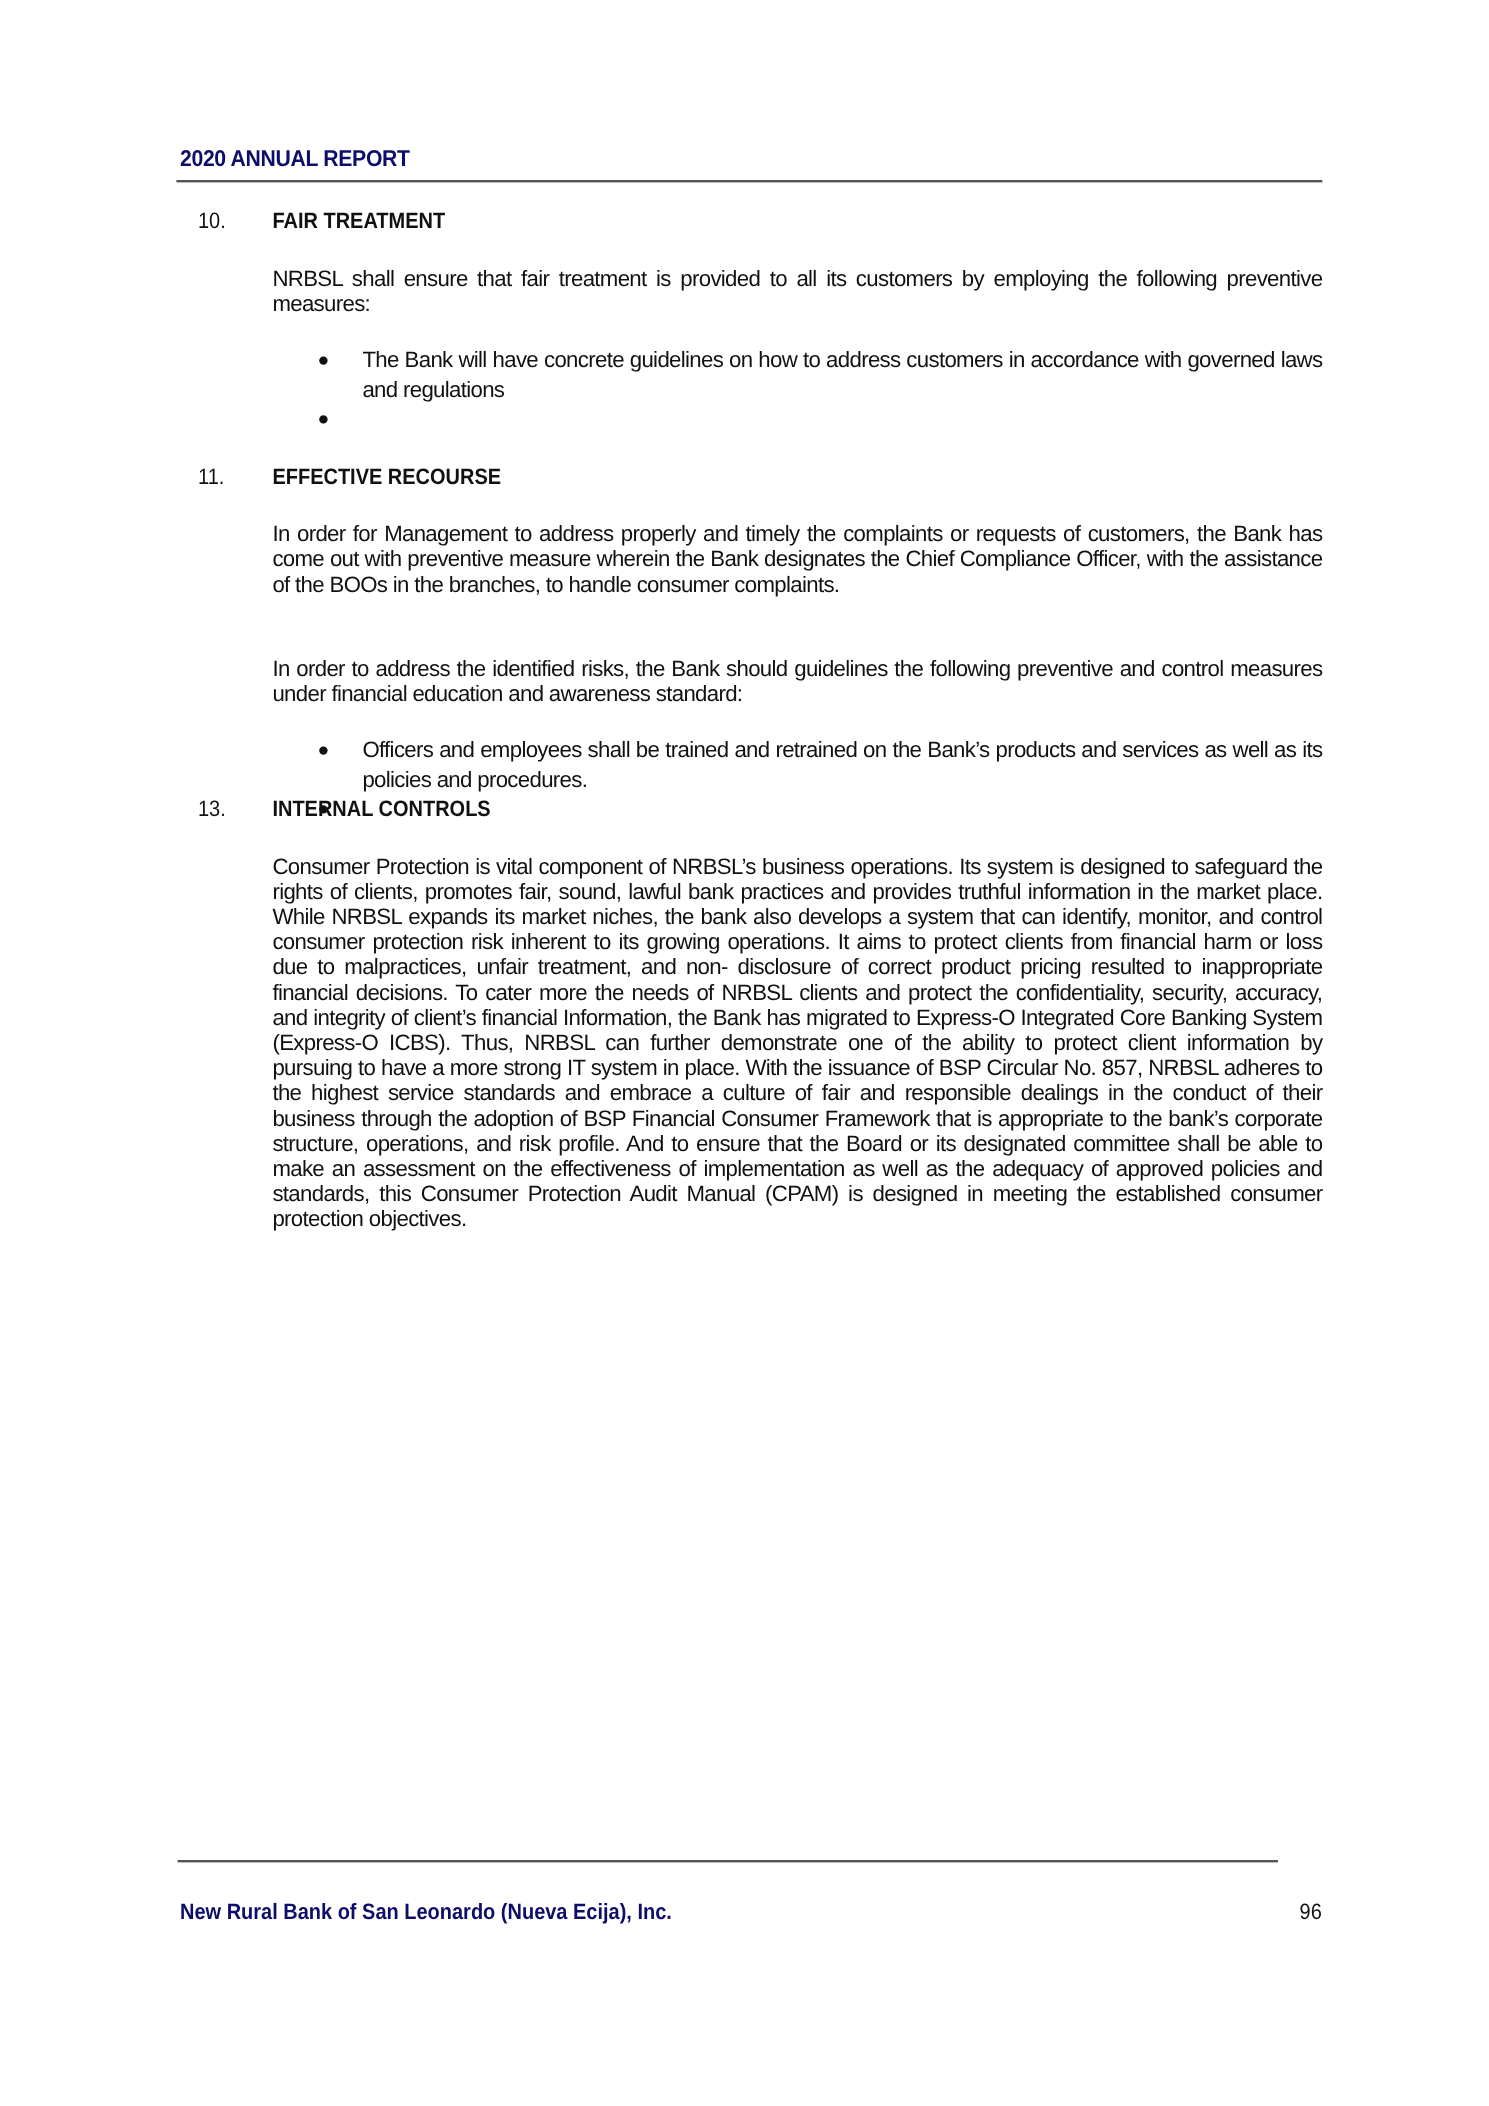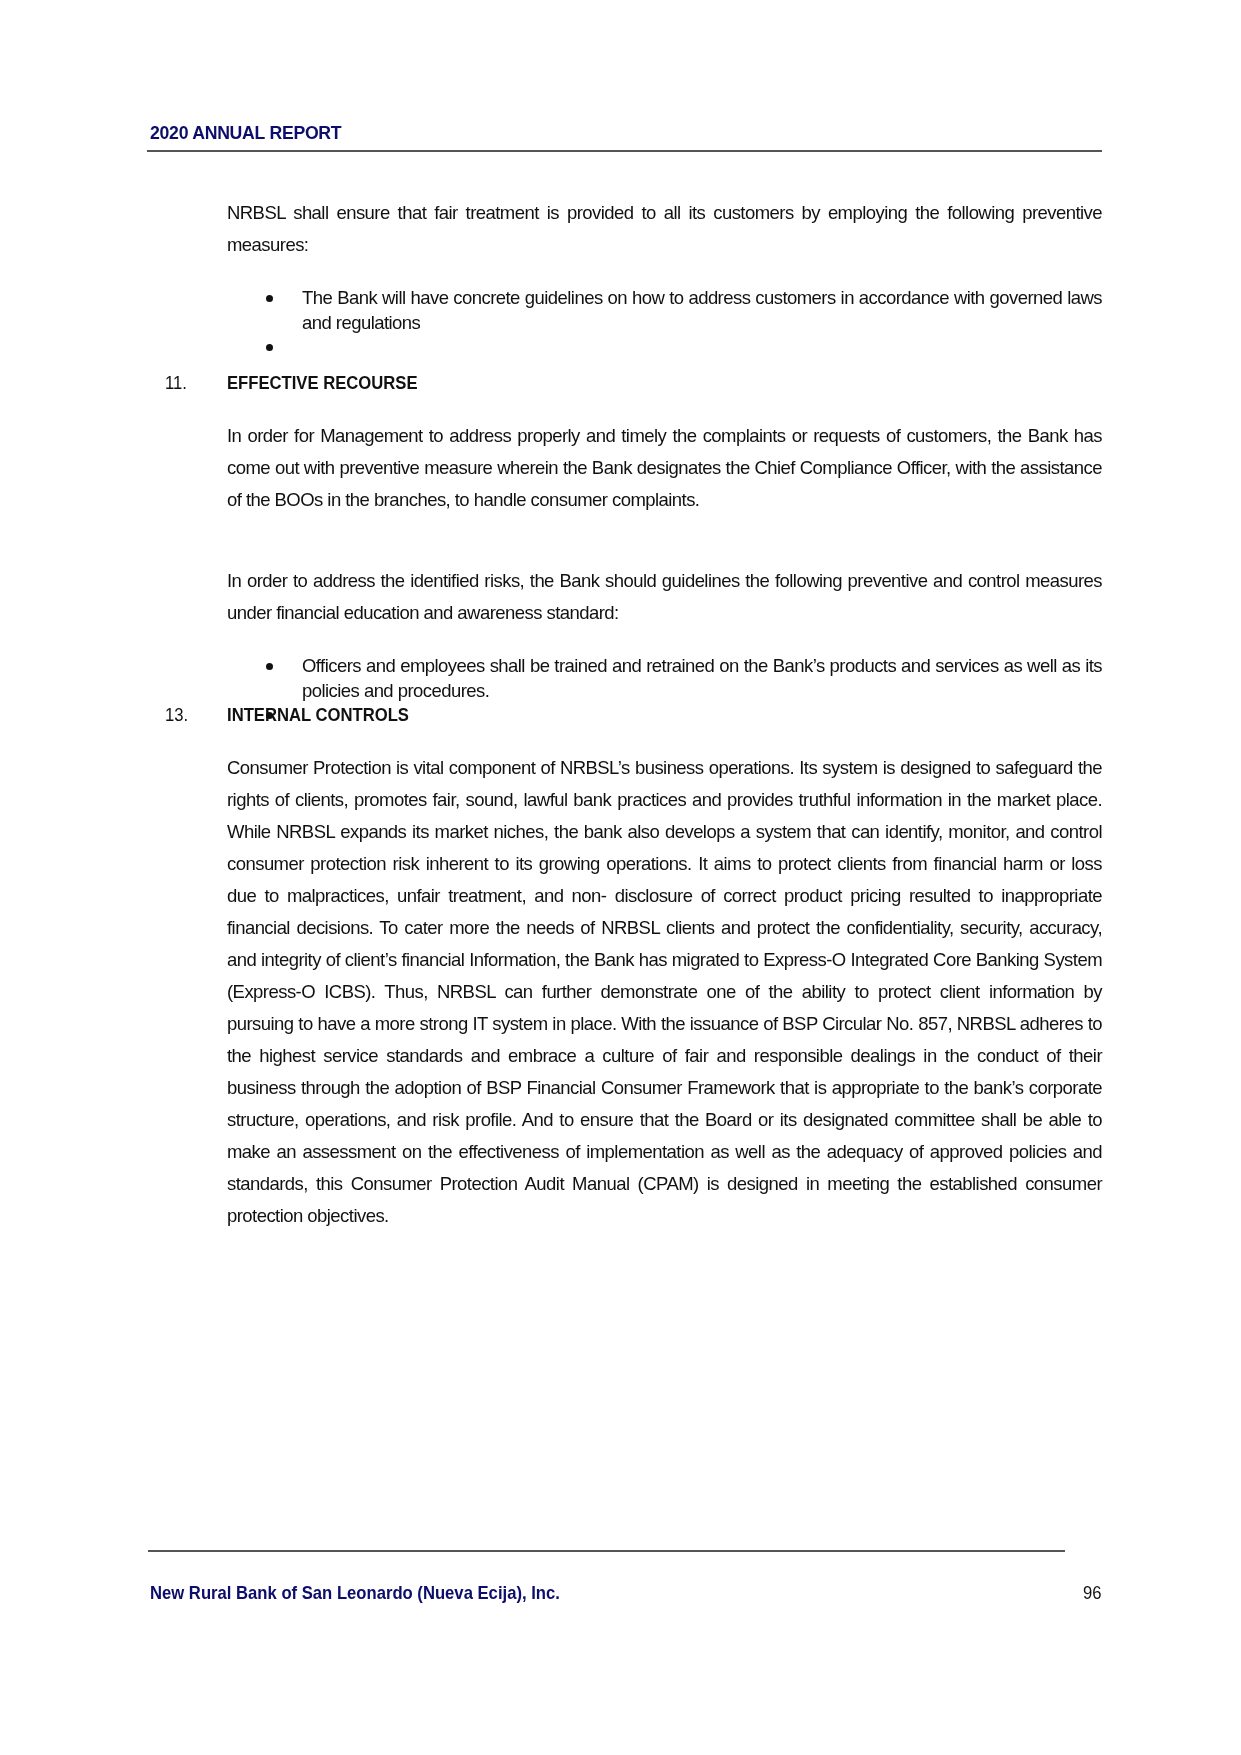--- a/index.html
+++ b/index.html
@@ -6,48 +6,52 @@
   body { width: 1241px; height: 1755px; position: relative; overflow: hidden;
          font-family: "Liberation Sans", sans-serif; color: #111111; }
   .page-header-title { position: absolute; left: 150px; top: 122px; font-size: 19px; font-weight: bold;
          color: #0d0d6b; letter-spacing: -0.3px; transform: scaleX(0.93); transform-origin: left; }
   .rule { position: absolute; height: 2px; background: #555555; }
   .content { position: absolute; left: 165px; top: 172px; width: 937px; }
   .section { position: relative; }
   .sec-head { font-size: 18.5px; line-height: 24px; height: 24px; display: flex; }
   .sec-num { width: 62px; display: inline-block; transform: scaleX(0.9); transform-origin: left; }
   .sec-title { font-weight: bold; transform: scaleX(0.9); transform-origin: left; white-space: nowrap; }
-  .para { margin-left: 62px; font-size: 18.5px; line-height: 32px; text-align: justify;
+  .para { margin-left: 62px; font-size: 18.5px; line-height: 21px; text-align: justify;
           letter-spacing: -0.55px; word-spacing: 0px; }
   ul.bullets { list-style: none; margin: 0; padding: 0; margin-left: 62px; }
   ul.bullets li { position: relative; padding-left: 75px; font-size: 18.5px; line-height: 24.5px;
           text-align: justify; letter-spacing: -0.55px; }
   ul.bullets li .dot { position: absolute; left: 39px; top: 9px; width: 7px; height: 7px; border-radius: 50%; background: #111; }
   .footer-text { position: absolute; left: 150px; top: 1582px; font-size: 18.5px; font-weight: bold;
          color: #0d0d6b; transform: scaleX(0.9); transform-origin: left; white-space: nowrap; }
   .page-num { position: absolute; left: 1083px; top: 1582px; font-size: 18.5px; color: #111;
          transform: scaleX(0.9); transform-origin: left; }
 </style>
 </head>
 <body>
 
 <div class="page-header-title">2020 ANNUAL REPORT</div>
 <div class="rule" style="left:147px; top:150px; width:955px;"></div>
 
 <div class="content">
 
   <div class="section">
+    <div class="sec-head">
+      <span class="sec-num">10.</span>
+      <span class="sec-title">FAIR TREATMENT</span>
+    </div>
     <p class="para" style="margin-top:25px; margin-bottom:0;">NRBSL shall ensure that fair treatment is provided to all its customers by employing the following preventive measures:</p>
     <ul class="bullets" style="margin-top:25px;">
       <li><span class="dot"></span><span>The Bank will have concrete guidelines on how to address customers in accordance with governed laws and regulations</span></li>
       <li><span class="dot"></span></li>
     </ul>
   </div>
 
-  <div class="section" style="margin-top:36px;">
+  <div class="section" style="margin-top:48px;">
     <div class="sec-head">
       <span class="sec-num">11.</span>
       <span class="sec-title">EFFECTIVE RECOURSE</span>
     </div>
     <p class="para" style="margin-top:25px; margin-bottom:0;">In order for Management to address properly and timely the complaints or requests of customers, the Bank has come out with preventive measure wherein the Bank designates the Chief Compliance Officer, with the assistance of the BOOs in the branches, to handle consumer complaints.</p>
   </div>
 
   <div class="section" style="margin-top:49px;">
     <p class="para" style="margin-top:25px; margin-bottom:0;">In order to address the identified risks, the Bank should guidelines the following preventive and control measures under financial education and awareness standard:</p>
     <ul class="bullets" style="margin-top:25px;">

